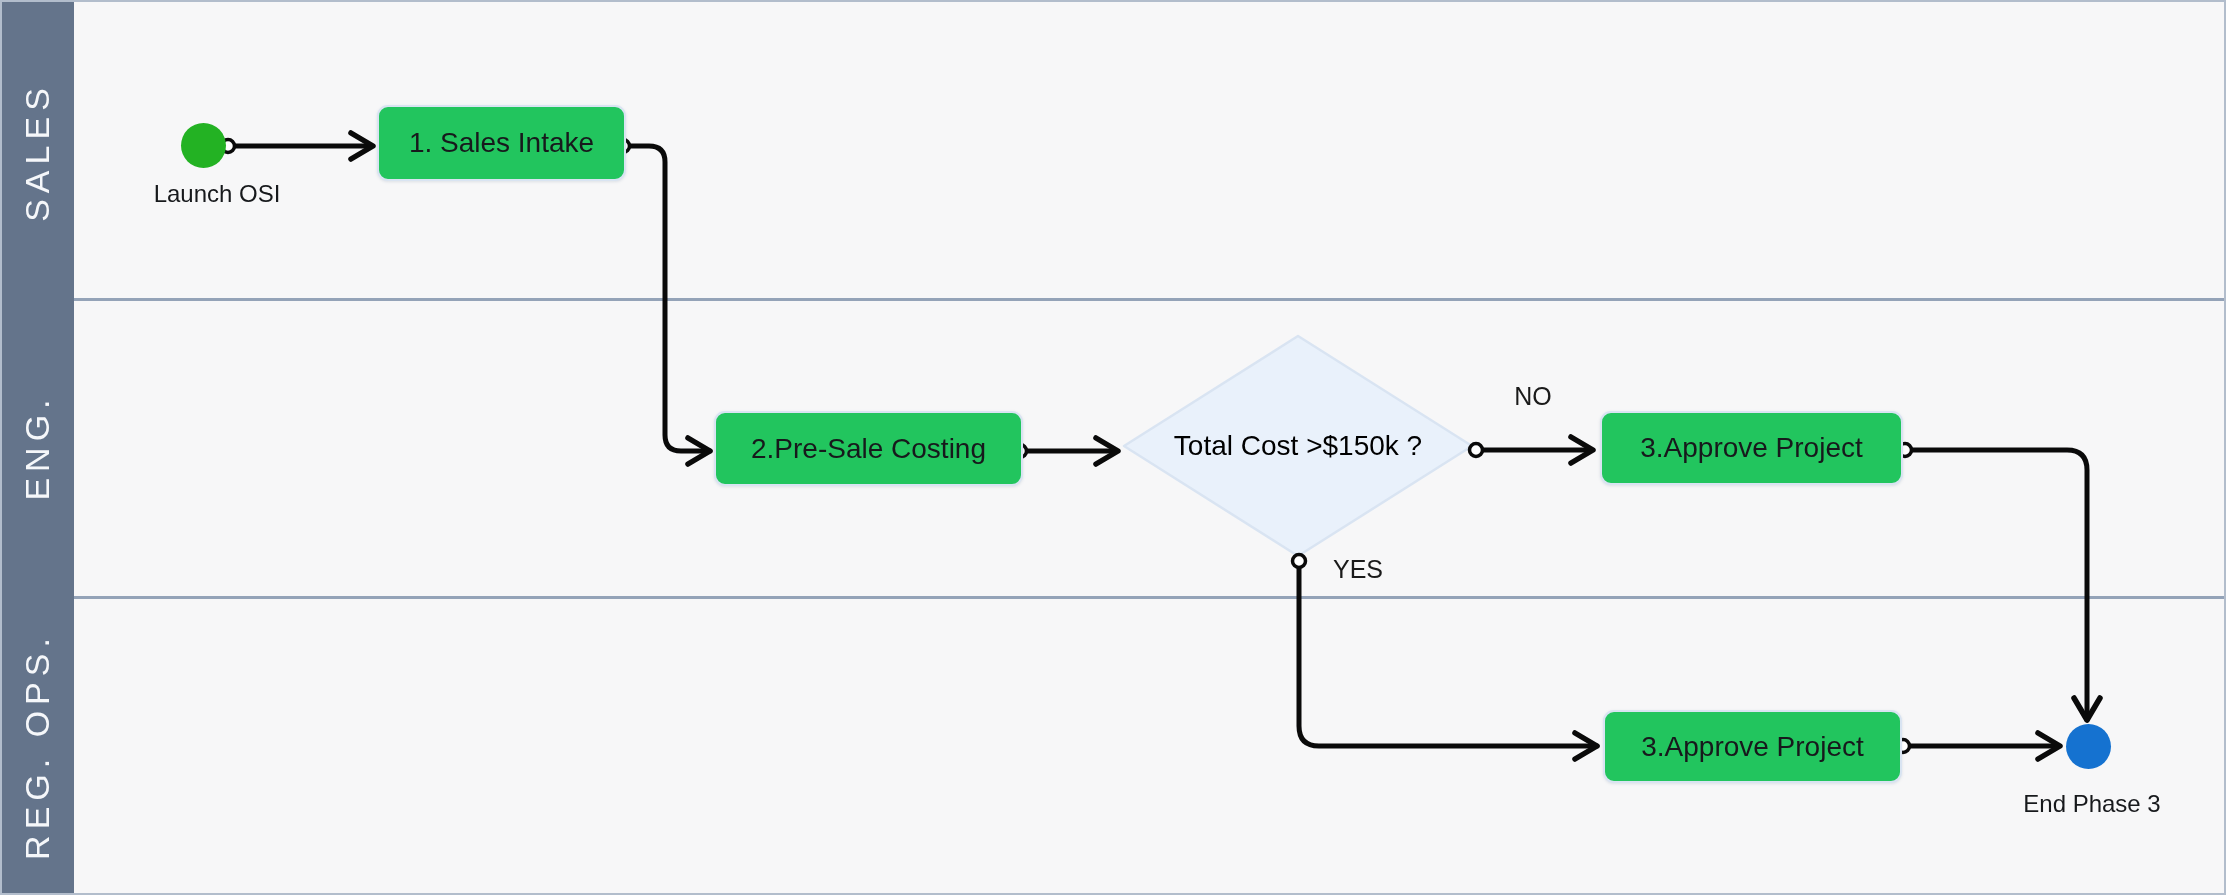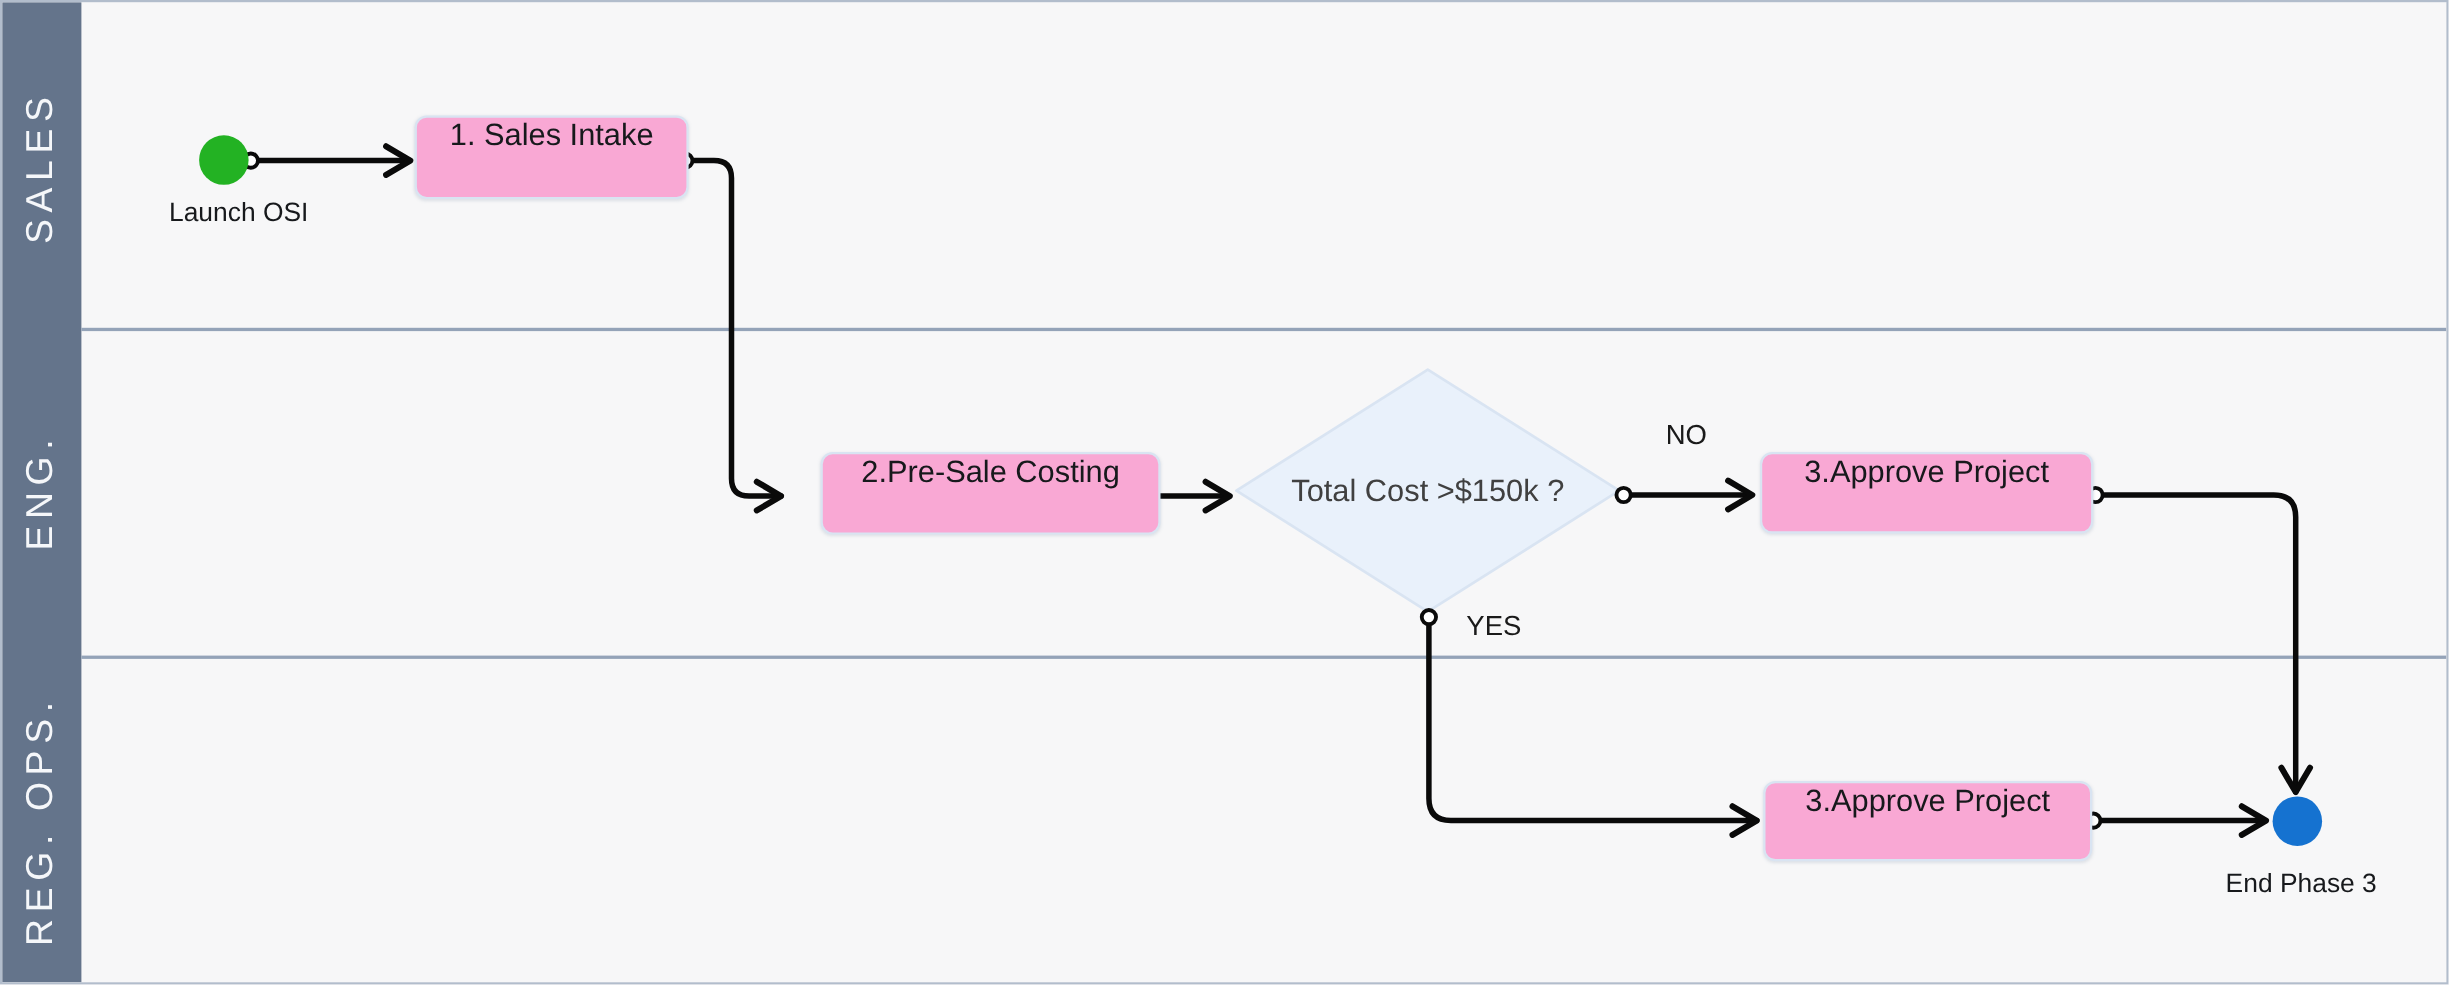--- a/index.html
+++ b/index.html
@@ -21,39 +21,39 @@
     transform-origin:center;
     color:#f5f7fa;font-size:34px;letter-spacing:6px;
     white-space:nowrap;font-weight:400;
   }
   .lane-divider{
     position:absolute;left:72px;right:0;height:3px;background:#94a3b8;
   }
   .edges-svg{position:absolute;left:0;top:0;z-index:1;}
   .node-box{
     position:absolute;z-index:2;
-    background:#f9a8d4;border:2px solid #d9e4f2;border-radius:11px;
+    background:#22c55e;border:2px solid #d9e4f2;border-radius:11px;
     box-shadow:0 1px 3px rgba(100,120,150,0.18);
-    display:flex;justify-content:center;
+    display:flex;align-items:center;justify-content:center;
     color:#17191c;font-size:28px;
   }
   .node-circle{
     position:absolute;z-index:2;border-radius:50%;
     width:45px;height:45px;
   }
   .node-circle.start{background:#23b223;}
   .node-circle.end{background:#1572d0;}
   .node-caption{
     position:absolute;z-index:2;width:260px;text-align:center;
     color:#17191c;font-size:24px;
   }
   .diamond-label{
     position:absolute;z-index:2;width:348px;height:70px;
     display:flex;align-items:center;justify-content:center;
-    color:#404040;font-size:28px;
+    color:#000000;font-size:28px;
   }
   .edge-label{
     position:absolute;z-index:2;width:120px;text-align:center;
     color:#1a1a1a;font-size:25px;
   }
 </style>
 </head>
 <body>
 
 <div class="canvas">
@@ -98,21 +98,21 @@
     <circle cx="1901" cy="744" r="6.5" fill="#ffffff" stroke="#0a0a0a" stroke-width="3.5"></circle>
   </svg>
 
   <div class="node-circle start" style="left:179px;top:121px;"></div>
   <div class="node-caption" style="left:85px;top:178px;">Launch OSI</div>
 
   <div class="node-box" style="left:375px;top:103px;width:245px;height:72px;">
     <span>1. Sales Intake</span>
   </div>
 
-  <div class="node-box" style="left:712px;top:409px;width:305px;height:71px;margin-left:32px;">
+  <div class="node-box" style="left:712px;top:409px;width:305px;height:71px;">
     <span>2.Pre-Sale Costing</span>
   </div>
 
   <div class="diamond-label" style="left:1122px;top:409px;">Total Cost &gt;$150k ?</div>
 
   <div class="edge-label" style="left:1471px;top:380px;">NO</div>
   <div class="edge-label" style="left:1296px;top:553px;">YES</div>
 
   <div class="node-box" style="left:1598px;top:409px;width:299px;height:70px;">
     <span>3.Approve Project</span>

